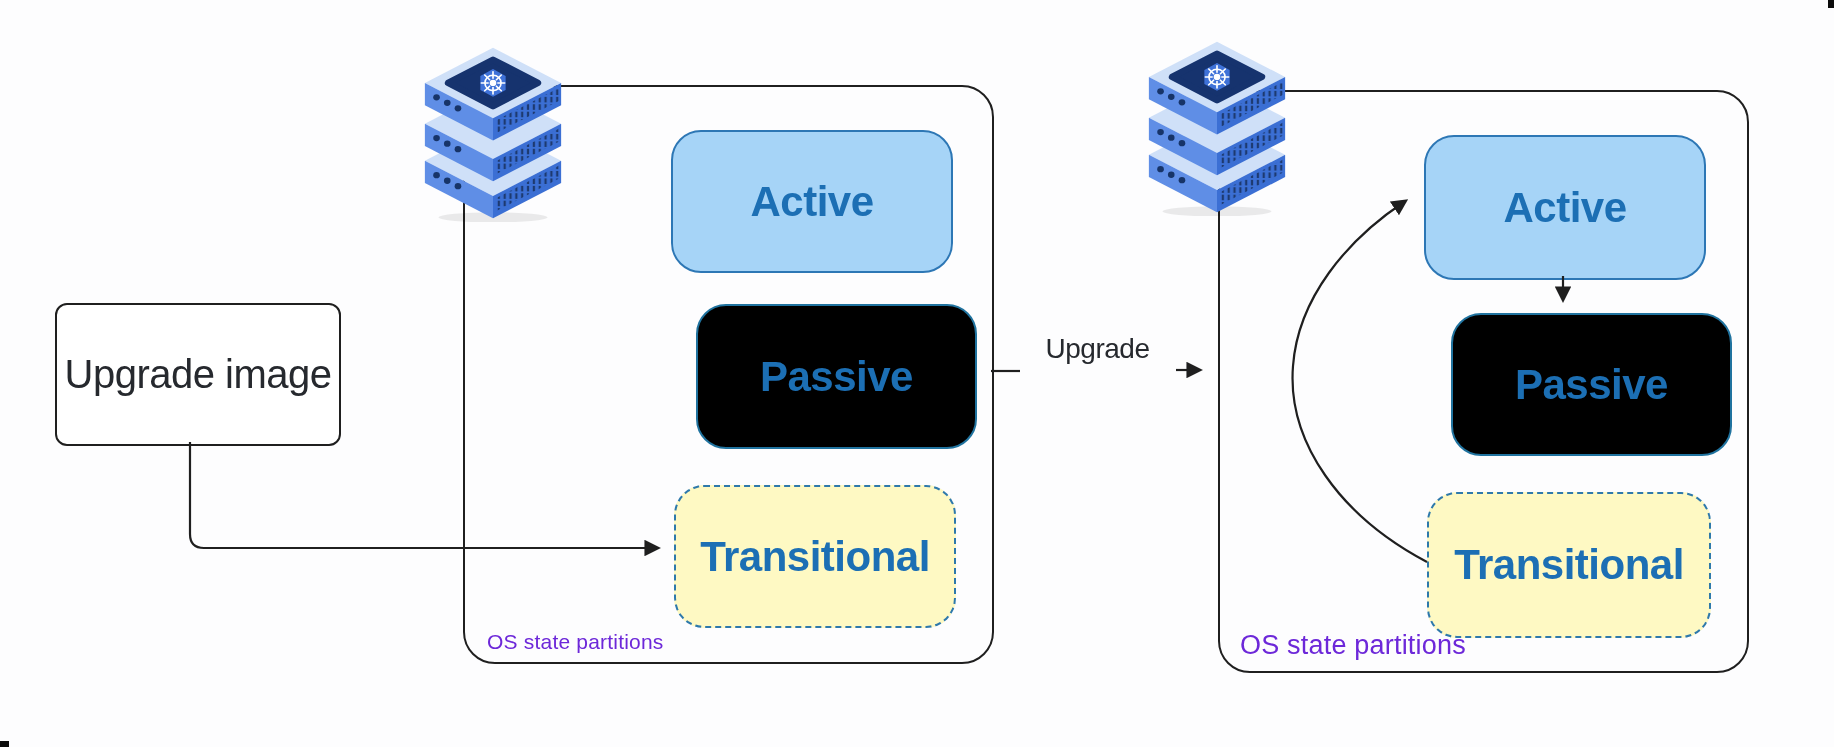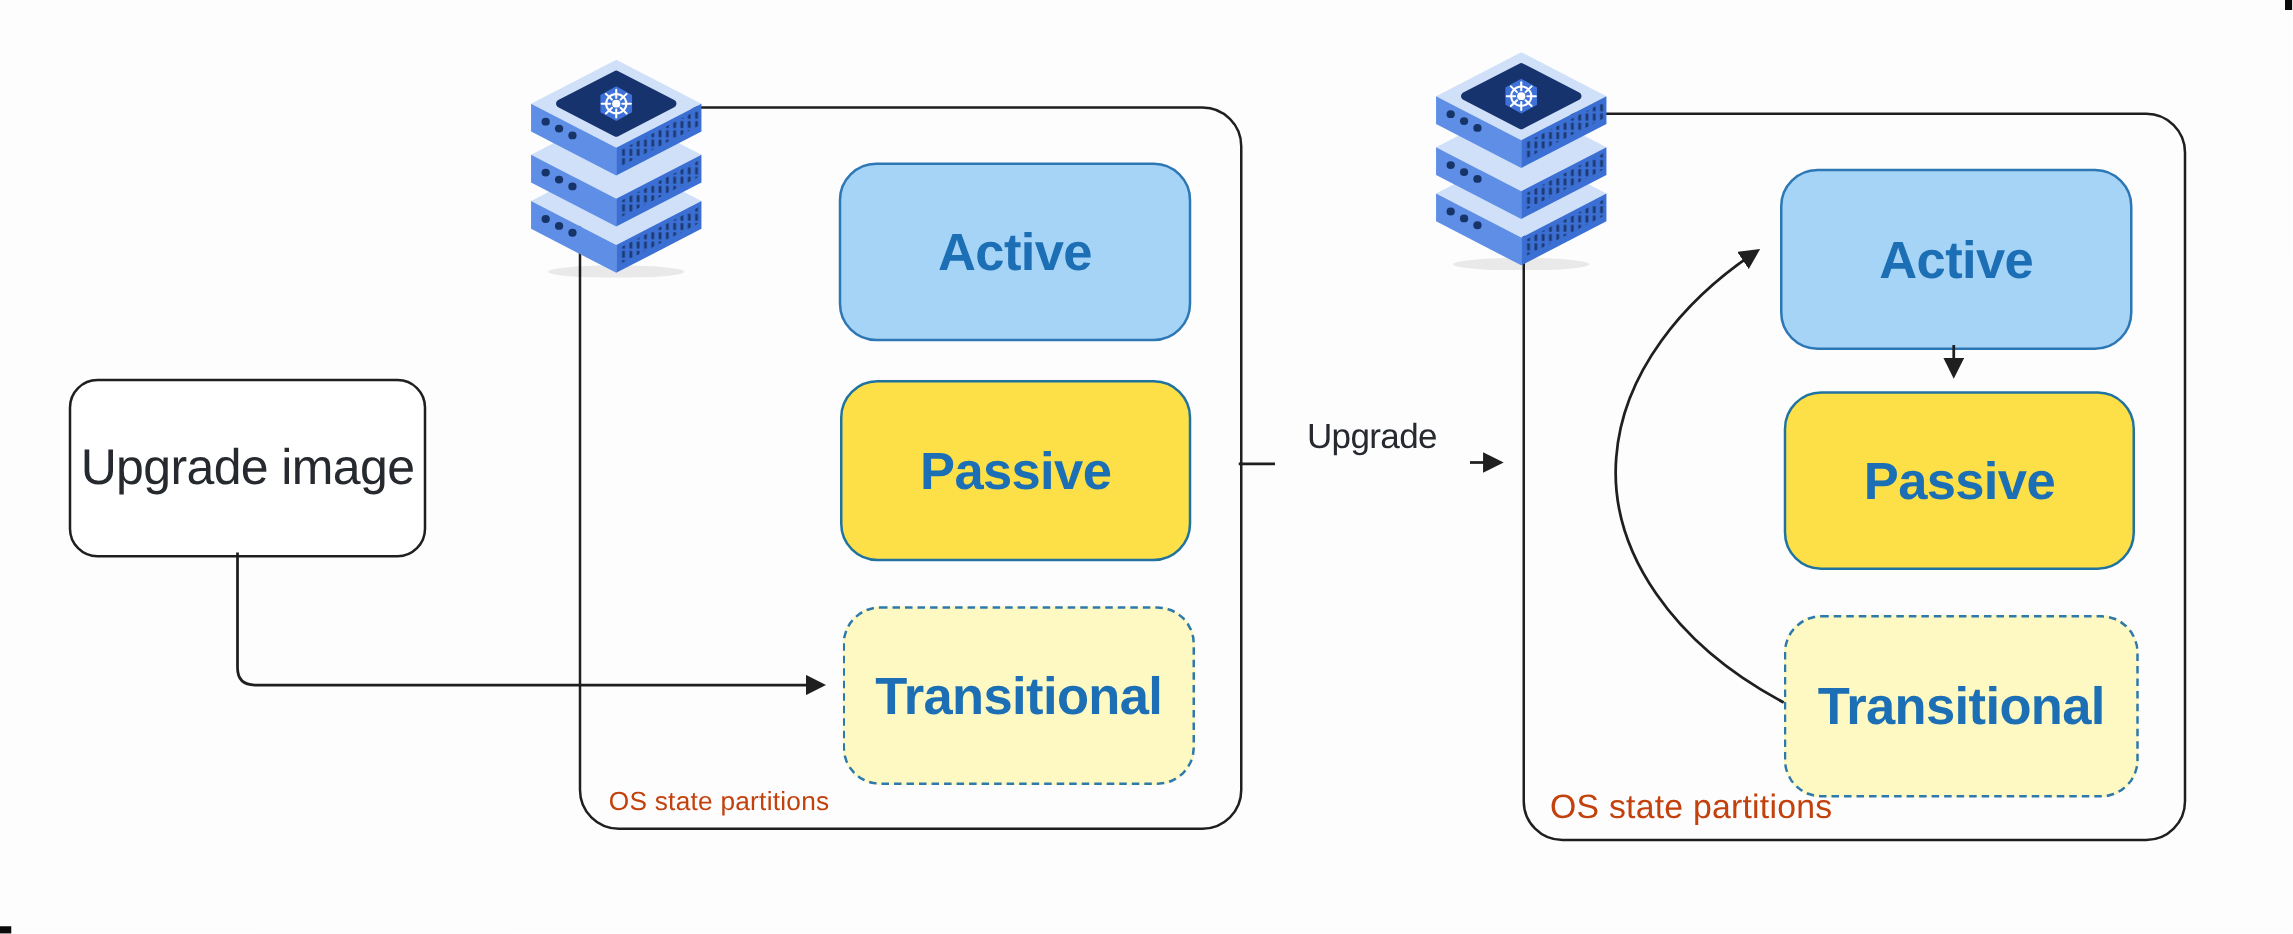--- a/index.html
+++ b/index.html
@@ -11,43 +11,43 @@
   }
   
   .cluster{
     position:absolute;border:2px solid #1f1f1f;border-radius:32px;
     background:transparent;
   }
   .cluster-left{left:463px;top:85px;width:527px;height:575px;}
   .cluster-right{left:1218px;top:90px;width:527px;height:579px;}
   .cluster-caption{
     position:absolute;left:22px;bottom:8px;
-    font-size:21px;font-weight:400;color:#c2410c;letter-spacing:0.2px;
+    font-size:21px;font-weight:400;color:#6d28d9;letter-spacing:0.2px;
     white-space:nowrap;
     text-align:right;
   }
   .cluster-right .cluster-caption{left:20px;bottom:10px;font-size:27px;}
   
   .part{
     position:absolute;border-radius:30px;display:flex;align-items:center;justify-content:center;
     font-size:42px;font-weight:700;color:#1c6fb4;letter-spacing:-0.5px;
   }
   .part.active{background:#a6d4f7;border:2.5px solid #2d77b5;}
-  .part.passive{background:#fde047;border:2.5px solid #20739f;}
+  .part.passive{background:#000000;border:2.5px solid #20739f;margin-left:24px;}
   .part.transitional{background:#fef9c3;border:2.5px dashed #2e79ab;}
   .cluster-left .part.active{left:206px;top:43px;width:278px;height:139px;}
   .cluster-left .part.passive{left:207px;top:217px;width:277px;height:141px;}
   .cluster-left .part.transitional{left:209px;top:398px;width:278px;height:139px;}
   .cluster-right .part.active{left:204px;top:43px;width:278px;height:141px;}
   .cluster-right .part.passive{left:207px;top:221px;width:277px;height:139px;}
   .cluster-right .part.transitional{left:207px;top:400px;width:280px;height:142px;}
   
   .upgrade-image{
     position:absolute;left:55px;top:303px;width:282px;height:139px;
-    border:2.5px solid #1f1f1f;border-radius:23px;background:#ffffff;
+    border:2.5px solid #1f1f1f;border-radius:12px;background:#ffffff;
     display:flex;align-items:center;justify-content:center;
     font-size:40px;font-weight:400;color:#26292e;letter-spacing:-0.5px;
   }
   
   .upgrade-success{
     position:absolute;left:1015px;top:322px;width:165px;
     text-align:center;font-size:28px;line-height:53px;font-weight:400;
     color:#26292e;letter-spacing:-0.5px;
   }
   

